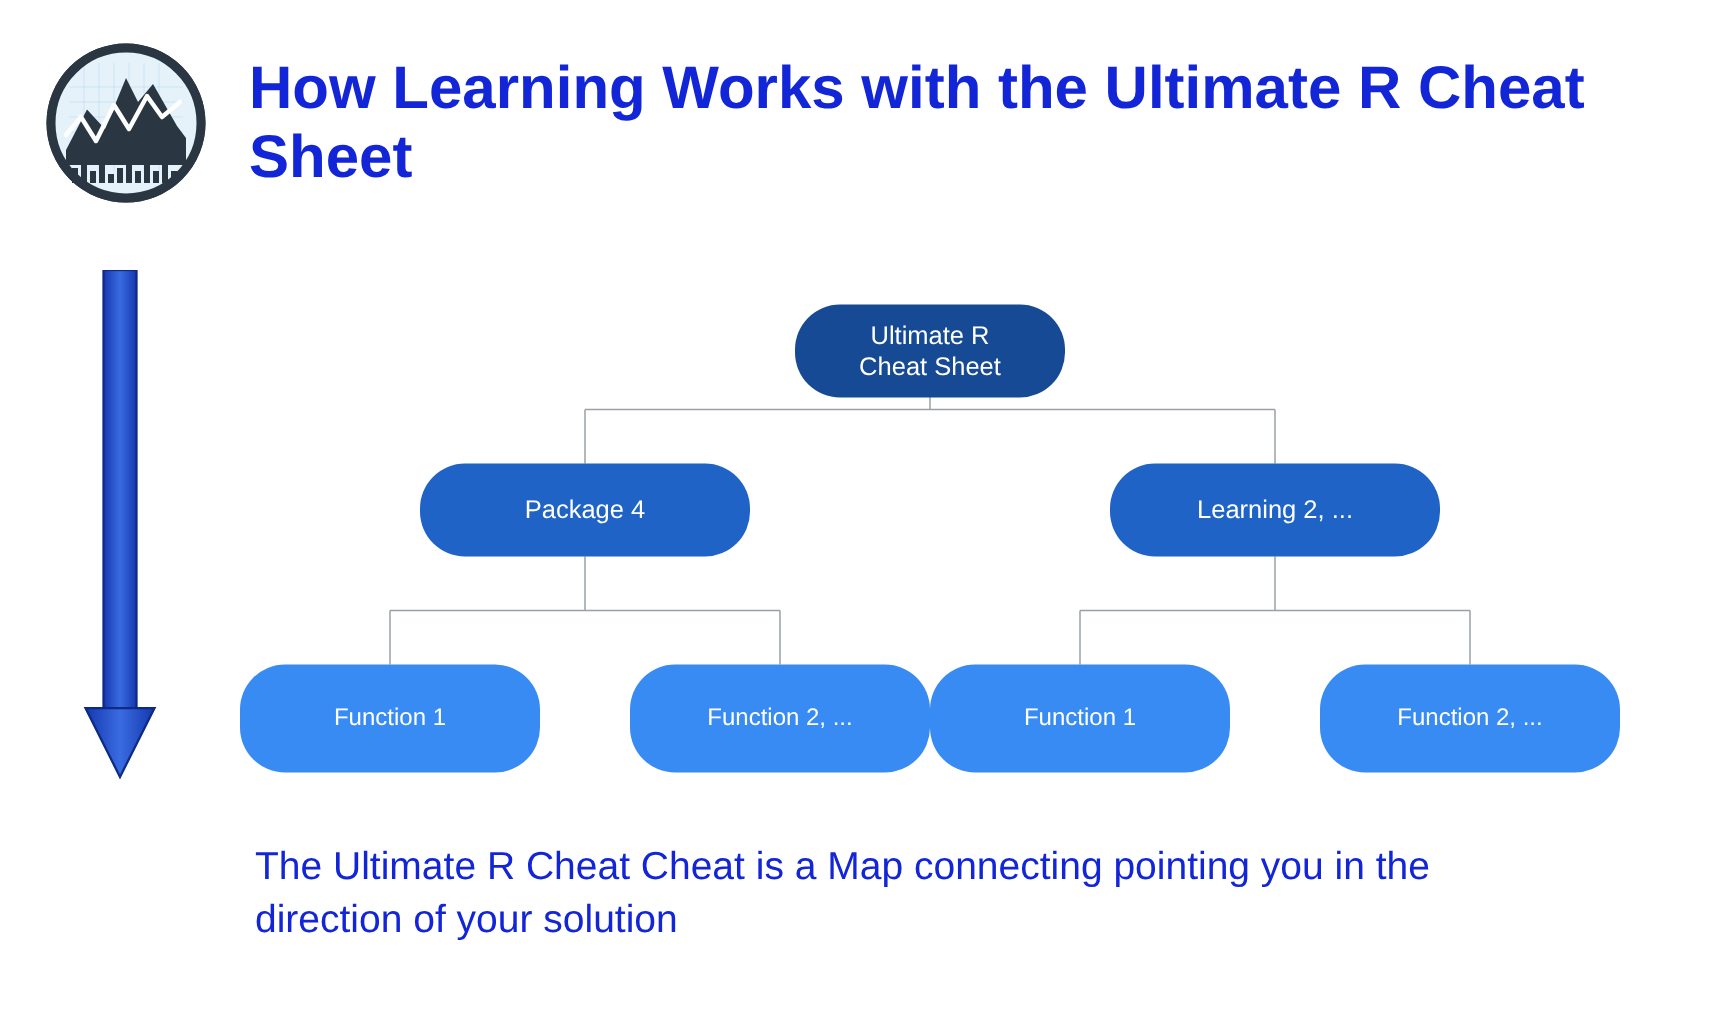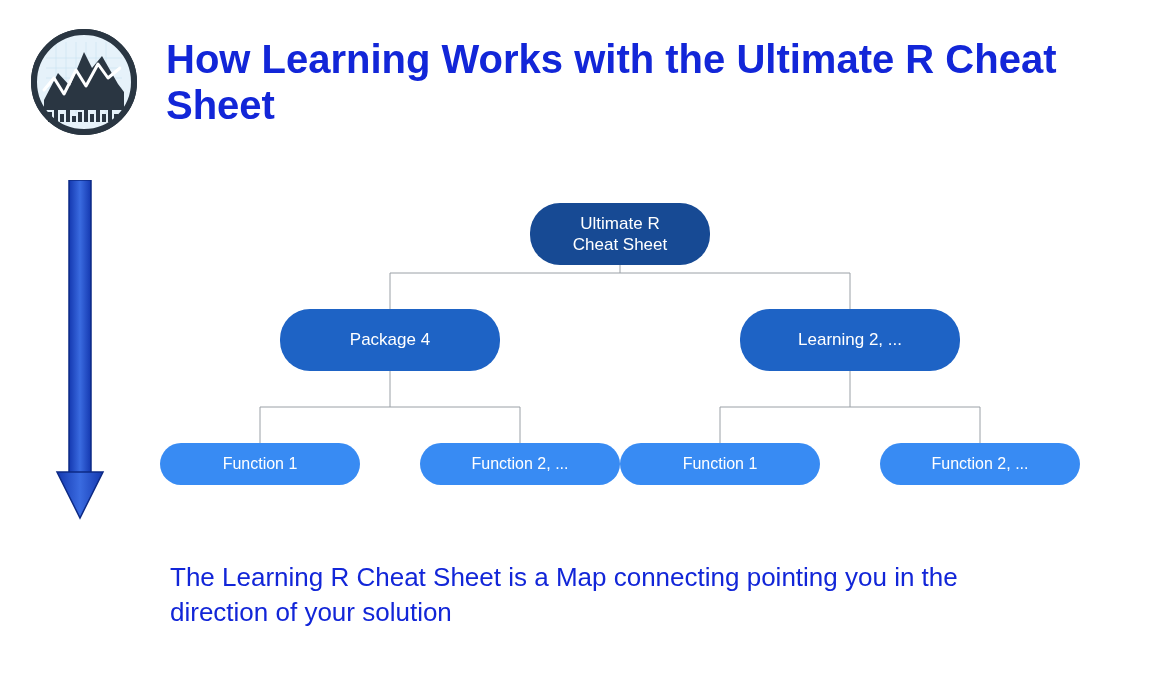--- a/index.html
+++ b/index.html
@@ -64,21 +64,21 @@
       margin-top: 28px;
     }
     .node-level2 {
       background: #1e63c5;
       width: 220px;
       height: 62px;
     }
     .node-level3 {
       background: #388bf3;
       width: 200px;
-      height: 42px;
+      height: 72px;
       font-size: 16px;
     }
     .pkg1 { left: 120px; top: 134px; }
     .pkg2 { left: 580px; top: 134px; }
     .fn1a { left: 0px; top: 268px; }
     .fn1b { left: 260px; top: 268px; }
     .fn2a { left: 460px; top: 268px; }
     .fn2b { left: 720px; top: 268px; }
     .connectors {
       position: absolute;
@@ -200,13 +200,13 @@
     <span>Function 2, ...</span>
   </div>
   <div class="node node-level3 fn2a">
     <span>Function 1</span>
   </div>
   <div class="node node-level3 fn2b">
     <span>Function 2, ...</span>
   </div>
 </div>
 
-<div class="caption">The Learning R Cheat Sheet is a Map connecting pointing you in the direction of your solution</div>
+<div class="caption">The Ultimate R Cheat Cheat is a Map connecting pointing you in the direction of your solution</div>
 
 </body></html>

